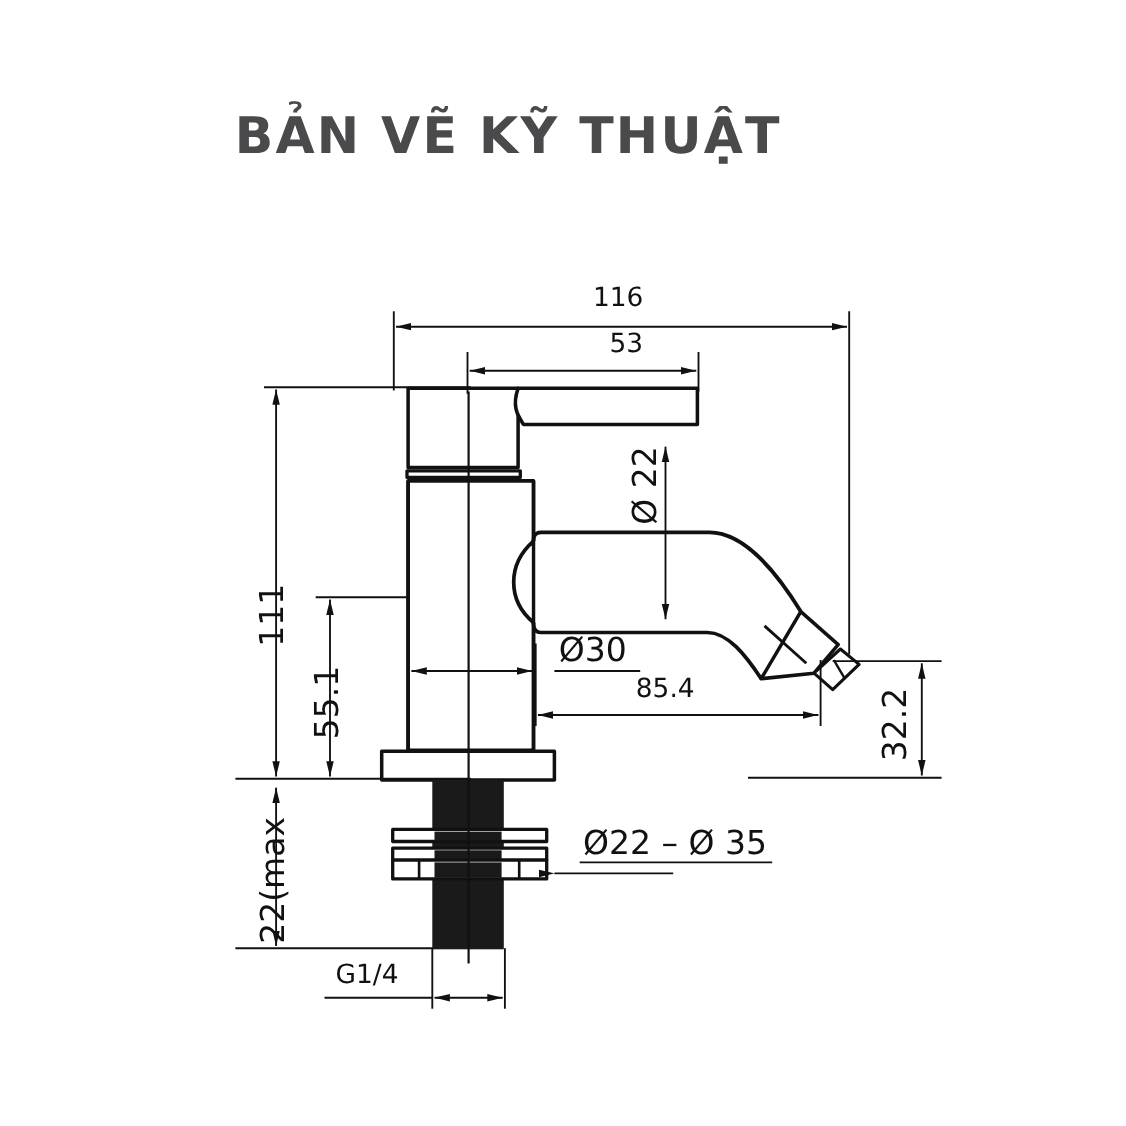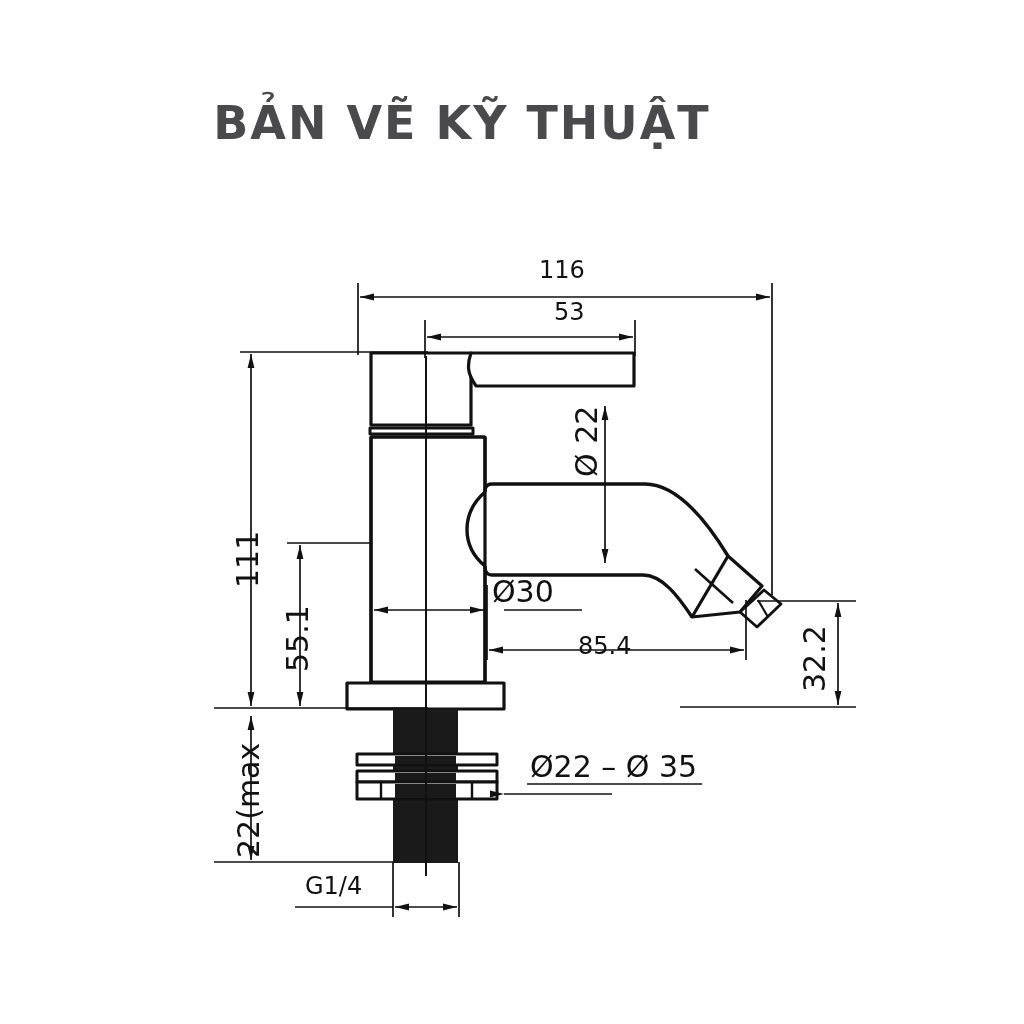--- a/index.html
+++ b/index.html
@@ -185,21 +185,21 @@
   <div class="lbl lbl-v" style="left:233px; top:588px;">111</div>
 
   <div class="lbl lbl-v" style="left:283px; top:672px;">55.1</div>
 
   <div class="lbl lbl-v" style="left:234px; top:858px;">22(max</div>
 
   <div class="lbl lbl-h" style="left:305px; top:874px;">G1/4</div>
 
   <div class="lbl lbl-v" style="left:572px; top:477px;">Ø 22</div>
 
-  <div class="lbl lbl-dia" style="left:492px; top:577px;">Ø30</div>
-
-  <div class="lbl lbl-h" style="left:578px; top:614px;margin-top:20px;">85.4</div>
+  <div class="lbl lbl-dia" style="left:508px; top:577px;">Ø30</div>
+
+  <div class="lbl lbl-h" style="left:578px; top:614px;">85.4</div>
 
   <div class="lbl lbl-v" style="left:800px; top:692px;">32.2</div>
 
   <div class="lbl lbl-dia" style="left:530px; top:752px;">Ø22 – Ø 35</div>
 
 </div>
 
 </body></html>

